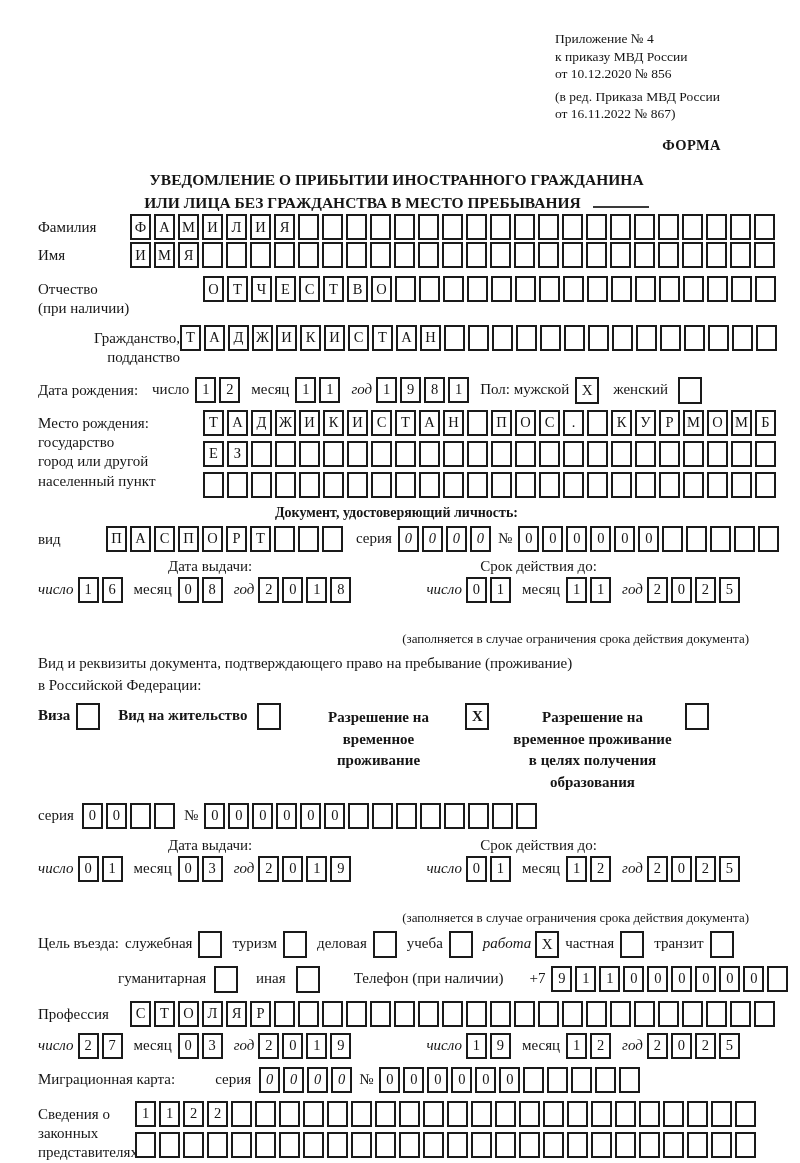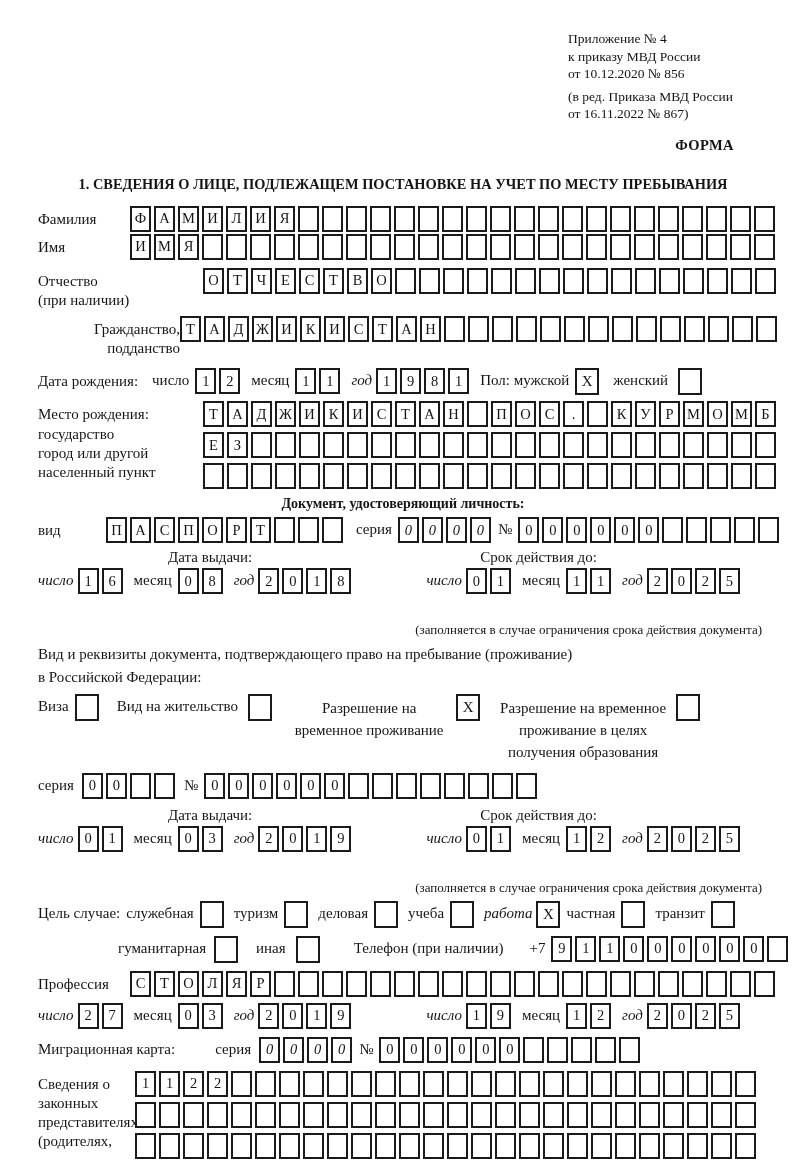--- a/index.html
+++ b/index.html
@@ -1,19 +1,19 @@
 <!DOCTYPE html>
 <html lang="ru"><head>
 <meta charset="utf-8">
 <style>
   * { margin:0; padding:0; box-sizing:border-box; }
   html,body { background:#fff; }
   body { width:800px; height:1163px; overflow:hidden;
          font-family:"Liberation Serif","DejaVu Serif",serif; color:#151515; }
-  .page { width:800px; height:1163px; padding:30px 32px 14px 38px; overflow:hidden; }
+  .page { width:800px; height:1163px; padding:30px 45px 14px 38px; overflow:hidden; }
 
   .hdr-note { margin-left:auto; width:200px; font-size:13.5px; line-height:1.3; }
   .hdr-note .sub { margin-top:5px; }
   .forma { text-align:right; padding-right:34px; font-weight:bold; font-size:14.5px;
            margin-top:14px; letter-spacing:.4px; }
   .title { text-align:center; font-weight:bold; font-size:15.5px; line-height:1.5; margin-top:14px; }
   .blank-line { display:inline-block; width:56px; border-bottom:2.5px solid #3a3a3a;
                 margin-left:12px; height:14px; }
   .sec-head { text-align:center; font-weight:bold; font-size:14.4px; margin-top:22px; margin-bottom:13px; }
 
@@ -41,42 +41,45 @@
   .stack { display:flex; flex-direction:column; }
   .stack .cells { margin-bottom:5px; }
 
   .doc-head { text-align:center; font-weight:bold; font-size:14px; margin:2px 0 5px 0; }
   .sub-labels { display:flex; font-size:15px; margin-bottom:2px; }
   .dates-row { margin-bottom:2px; }
   .dgroup { display:flex; align-items:flex-start; }
   .note { font-size:13px; text-align:right; padding-right:6px; margin-bottom:5px;margin-top:28px; }
   .para { font-size:15px; line-height:1.5; }
 
-  .opts { display:flex; align-items:flex-start; margin-top:6px; margin-bottom:9px; }
+  .opts { display:flex; align-items:flex-start; margin-top:6px; margin-bottom:9px;font-weight:bold; }
   .opt-lbl-c { text-align:center; line-height:1.45; }
   .w-opt3 { width:158px; } .w-opt4 { width:170px; }
 
   .purpose2 { padding-left:80px; }
 </style>
 </head>
 <body>
 
 <div class="page">
 
   <div class="hdr-note">
     <div>Приложение № 4</div>
     <div>к приказу МВД России</div>
     <div>от 10.12.2020 № 856</div>
     <div class="sub">(в ред. Приказа МВД России</div>
     <div>от 16.11.2022 № 867)</div>
   </div>
   <div class="forma">ФОРМА</div>
 
-
-  <div class="sec-head">1. СВЕДЕНИЯ О ЛИЦЕ, ПОДЛЕЖАЩЕМ ПОСТАНОВКЕ НА УЧЕТ ПО МЕСТУ ПРЕБЫВАНИЯ</div>
+  <div class="title">
+    <div>УВЕДОМЛЕНИЕ О ПРИБЫТИИ ИНОСТРАННОГО ГРАЖДАНИНА</div>
+    <div><span>ИЛИ ЛИЦА БЕЗ ГРАЖДАНСТВА В МЕСТО ПРЕБЫВАНИЯ</span><span class="blank-line"></span></div>
+  </div>
+
 
   <div class="frow mb2">
     <span class="lbl w-sm">Фамилия</span>
     <span class="cells">
         <span class="cell">Ф</span>
         <span class="cell">А</span>
         <span class="cell">М</span>
         <span class="cell">И</span>
         <span class="cell">Л</span>
         <span class="cell">И</span>
@@ -479,21 +482,21 @@
           <span class="cell">2</span>
           <span class="cell">0</span>
           <span class="cell">2</span>
           <span class="cell">5</span>
         </span>
     </div>
   </div>
   <div class="note">(заполняется в случае ограничения срока действия документа)</div>
 
   <div class="frow mb8">
-    <span class="wrd mr6">Цель случае:</span>
+    <span class="wrd mr6">Цель въезда:</span>
     <span class="wrd mr6">служебная</span>
     <span class="cb mr10"></span>
     <span class="wrd mr6">туризм</span>
     <span class="cb mr10"></span>
     <span class="wrd mr6">деловая</span>
     <span class="cb mr10"></span>
     <span class="wrd mr6">учеба</span>
     <span class="cb mr10"></span>
     <span class="wrd mr4">работа</span>
     <span class="cb mr6">X</span>

